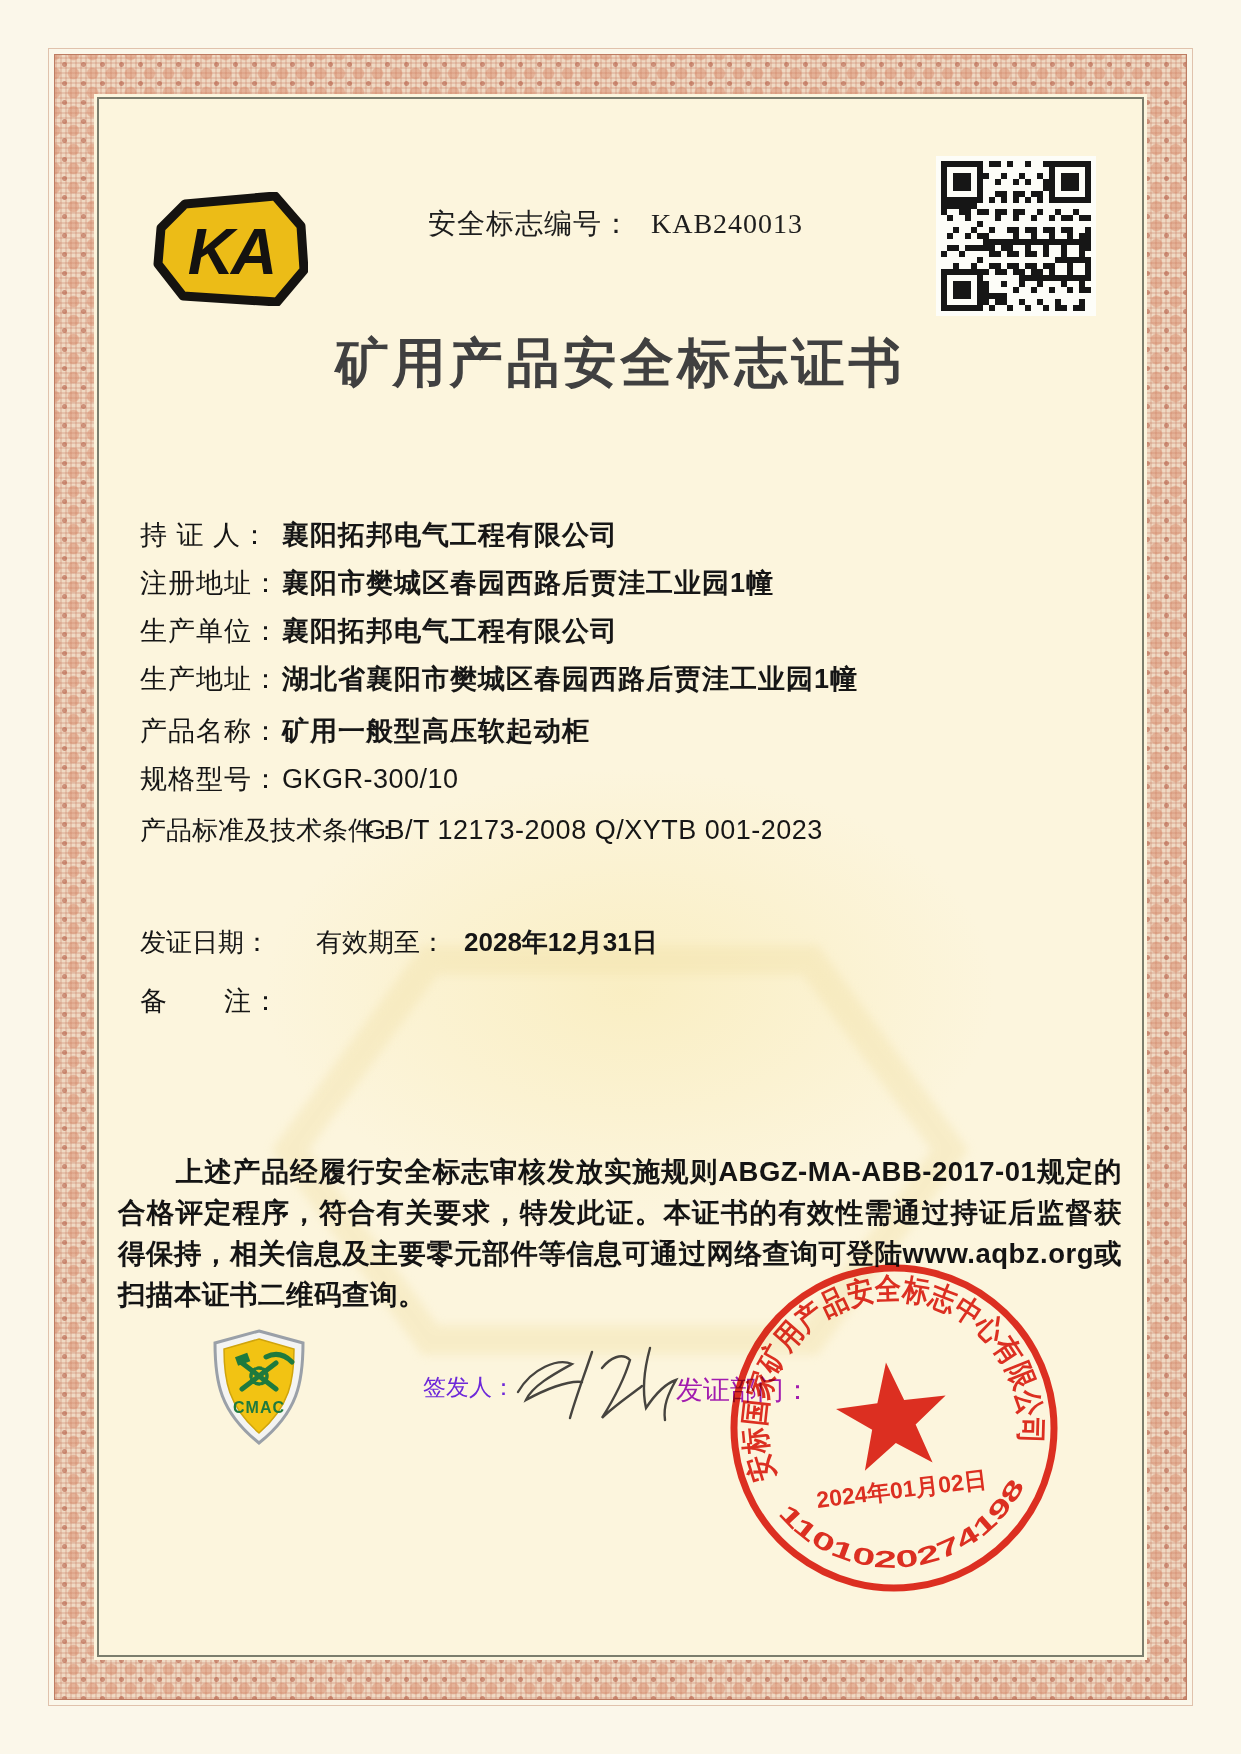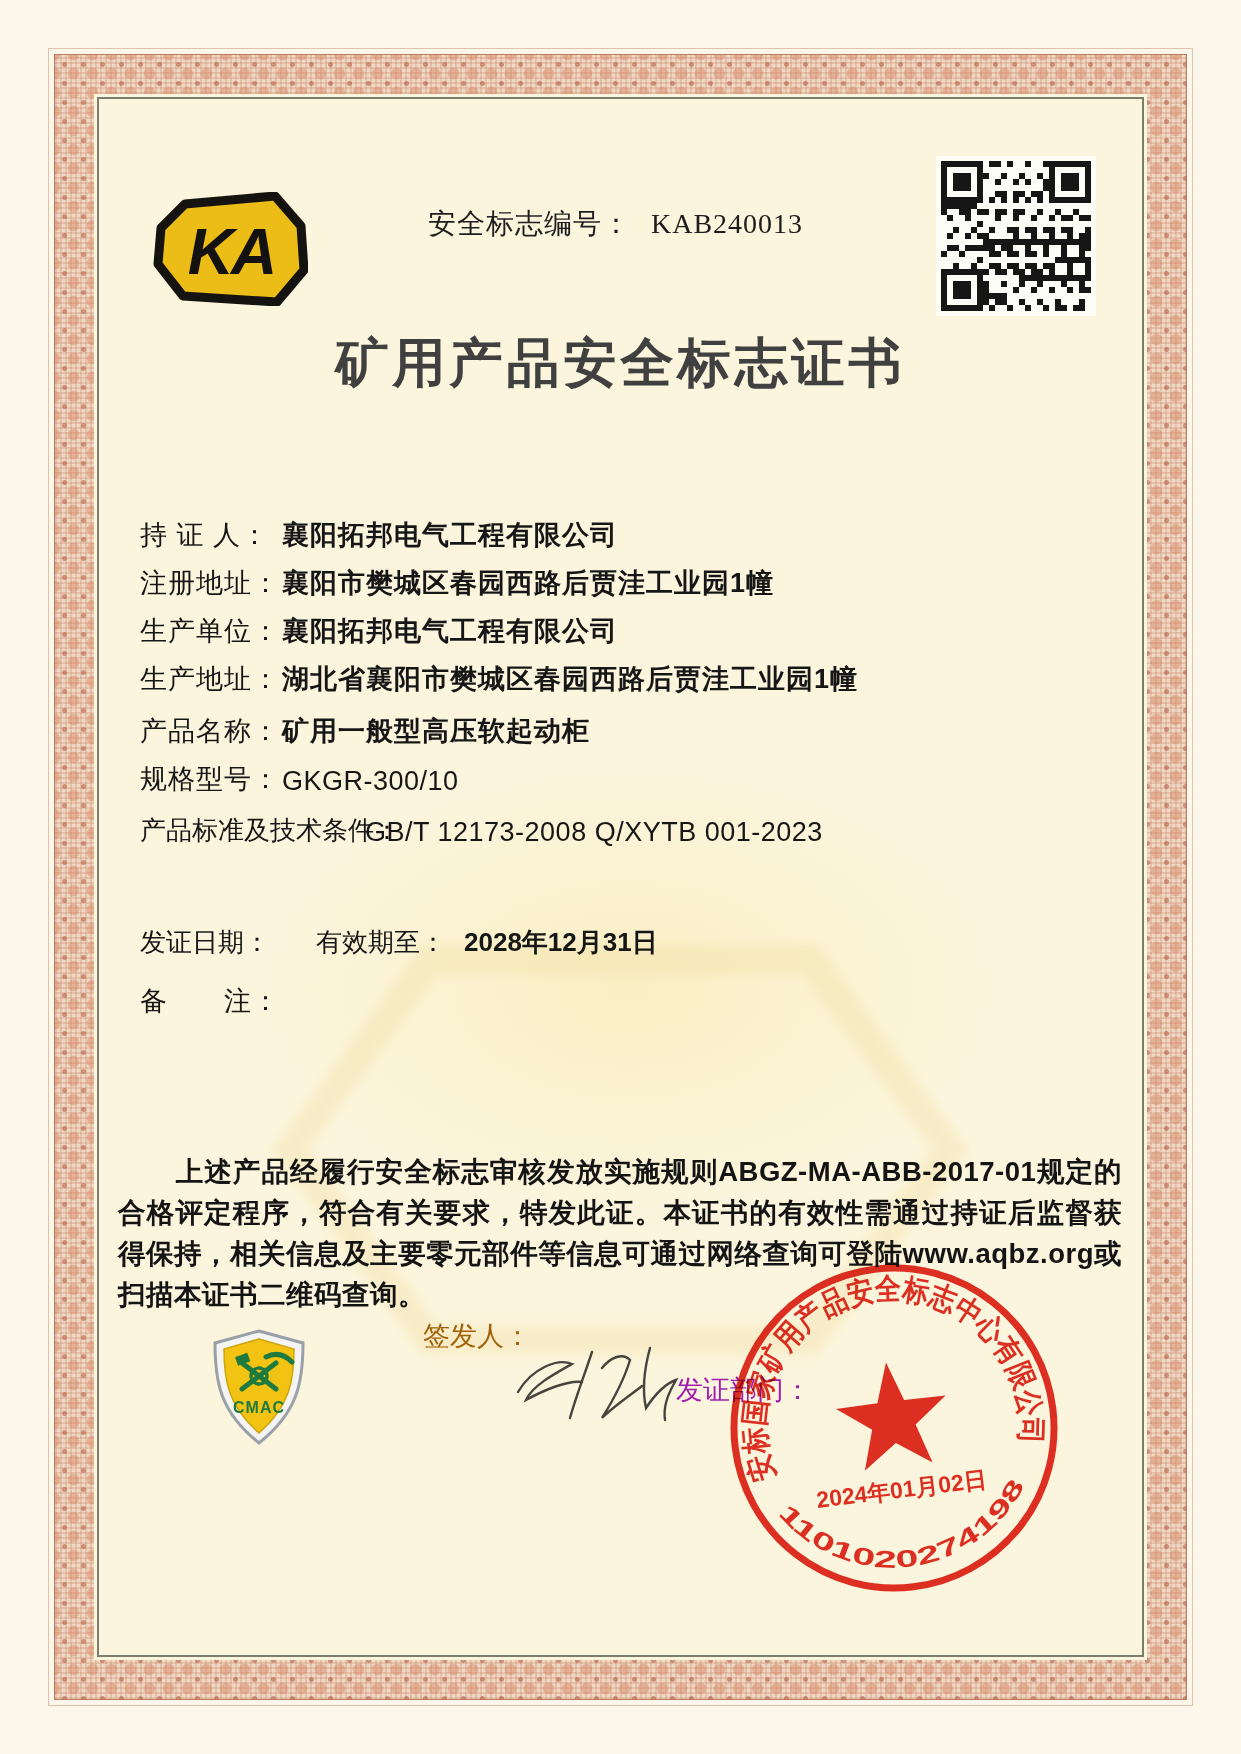--- a/index.html
+++ b/index.html
@@ -33,41 +33,41 @@
   .cert-no .num{margin-left:20px;}
   .qr-box{position:absolute;left:936px;top:156px;width:150px;height:150px;background:#fdfdf8;padding:5px;}
   .qr-box svg{width:150px;height:150px;display:block;}
 
   
   .title{position:absolute;left:0;top:328px;width:100%;text-align:center;
     font-family:"Liberation Serif",serif;font-weight:900;font-size:53px;
     letter-spacing:4px;color:#404040;}
 
   
-  .row{position:absolute;left:140px;display:flex;align-items:flex-end;
+  .row{position:absolute;left:140px;display:flex;align-items:center;
     font-size:27px;color:#161616;white-space:nowrap;z-index:2;}
   .row .lbl{width:142px;flex:none;font-weight:500;letter-spacing:1px;}
   .row .lbl-wide{width:225px;flex:none;font-weight:500;font-size:26px;}
   .row .val{font-weight:700;letter-spacing:1px;}
   .row .val-light{font-weight:400;letter-spacing:1.5px;font-family:"Liberation Serif",serif;}
   .row .val-mono{font-weight:400;letter-spacing:0.5px;}
   .dates-row{position:absolute;left:140px;top:925px;display:flex;font-size:26px;color:#161616;white-space:nowrap;z-index:2;}
   .dates-row .lbl{width:142px;flex:none;font-weight:500;}
   .dates-row .v1{width:278px;flex:none;font-weight:600;}
   .dates-row .lbl2{width:148px;flex:none;font-weight:500;margin-left:34px;}
   .dates-row .v2{font-weight:600;}
 
   
   .body-par{position:absolute;left:118px;top:1152px;width:1004px;
     font-size:27.5px;line-height:1.49;font-weight:700;color:#141414;
     text-indent:2.1em;letter-spacing:.5px;text-align:justify;z-index:2;}
 
   
   .cmac-badge{position:absolute;left:208px;top:1328px;width:102px;height:118px;z-index:3;}
-  .issuer{position:absolute;left:423px;top:1318px;font-size:27px;font-weight:500;color:#a16207;z-index:3;}
+  .issuer{position:absolute;left:423px;top:1372px;font-size:23px;font-weight:500;color:#6d28d9;z-index:3;}
   .dept{position:absolute;left:676px;top:1372px;font-size:27px;font-weight:500;color:#a21caf;z-index:3;}
   .signature{position:absolute;left:512px;top:1336px;width:175px;height:95px;z-index:4;}
 
   
   .stamp{position:absolute;left:718px;top:1252px;width:352px;height:352px;
     mix-blend-mode:multiply;opacity:.94;z-index:6;}
 </style>
 </head>
 <body>
 

